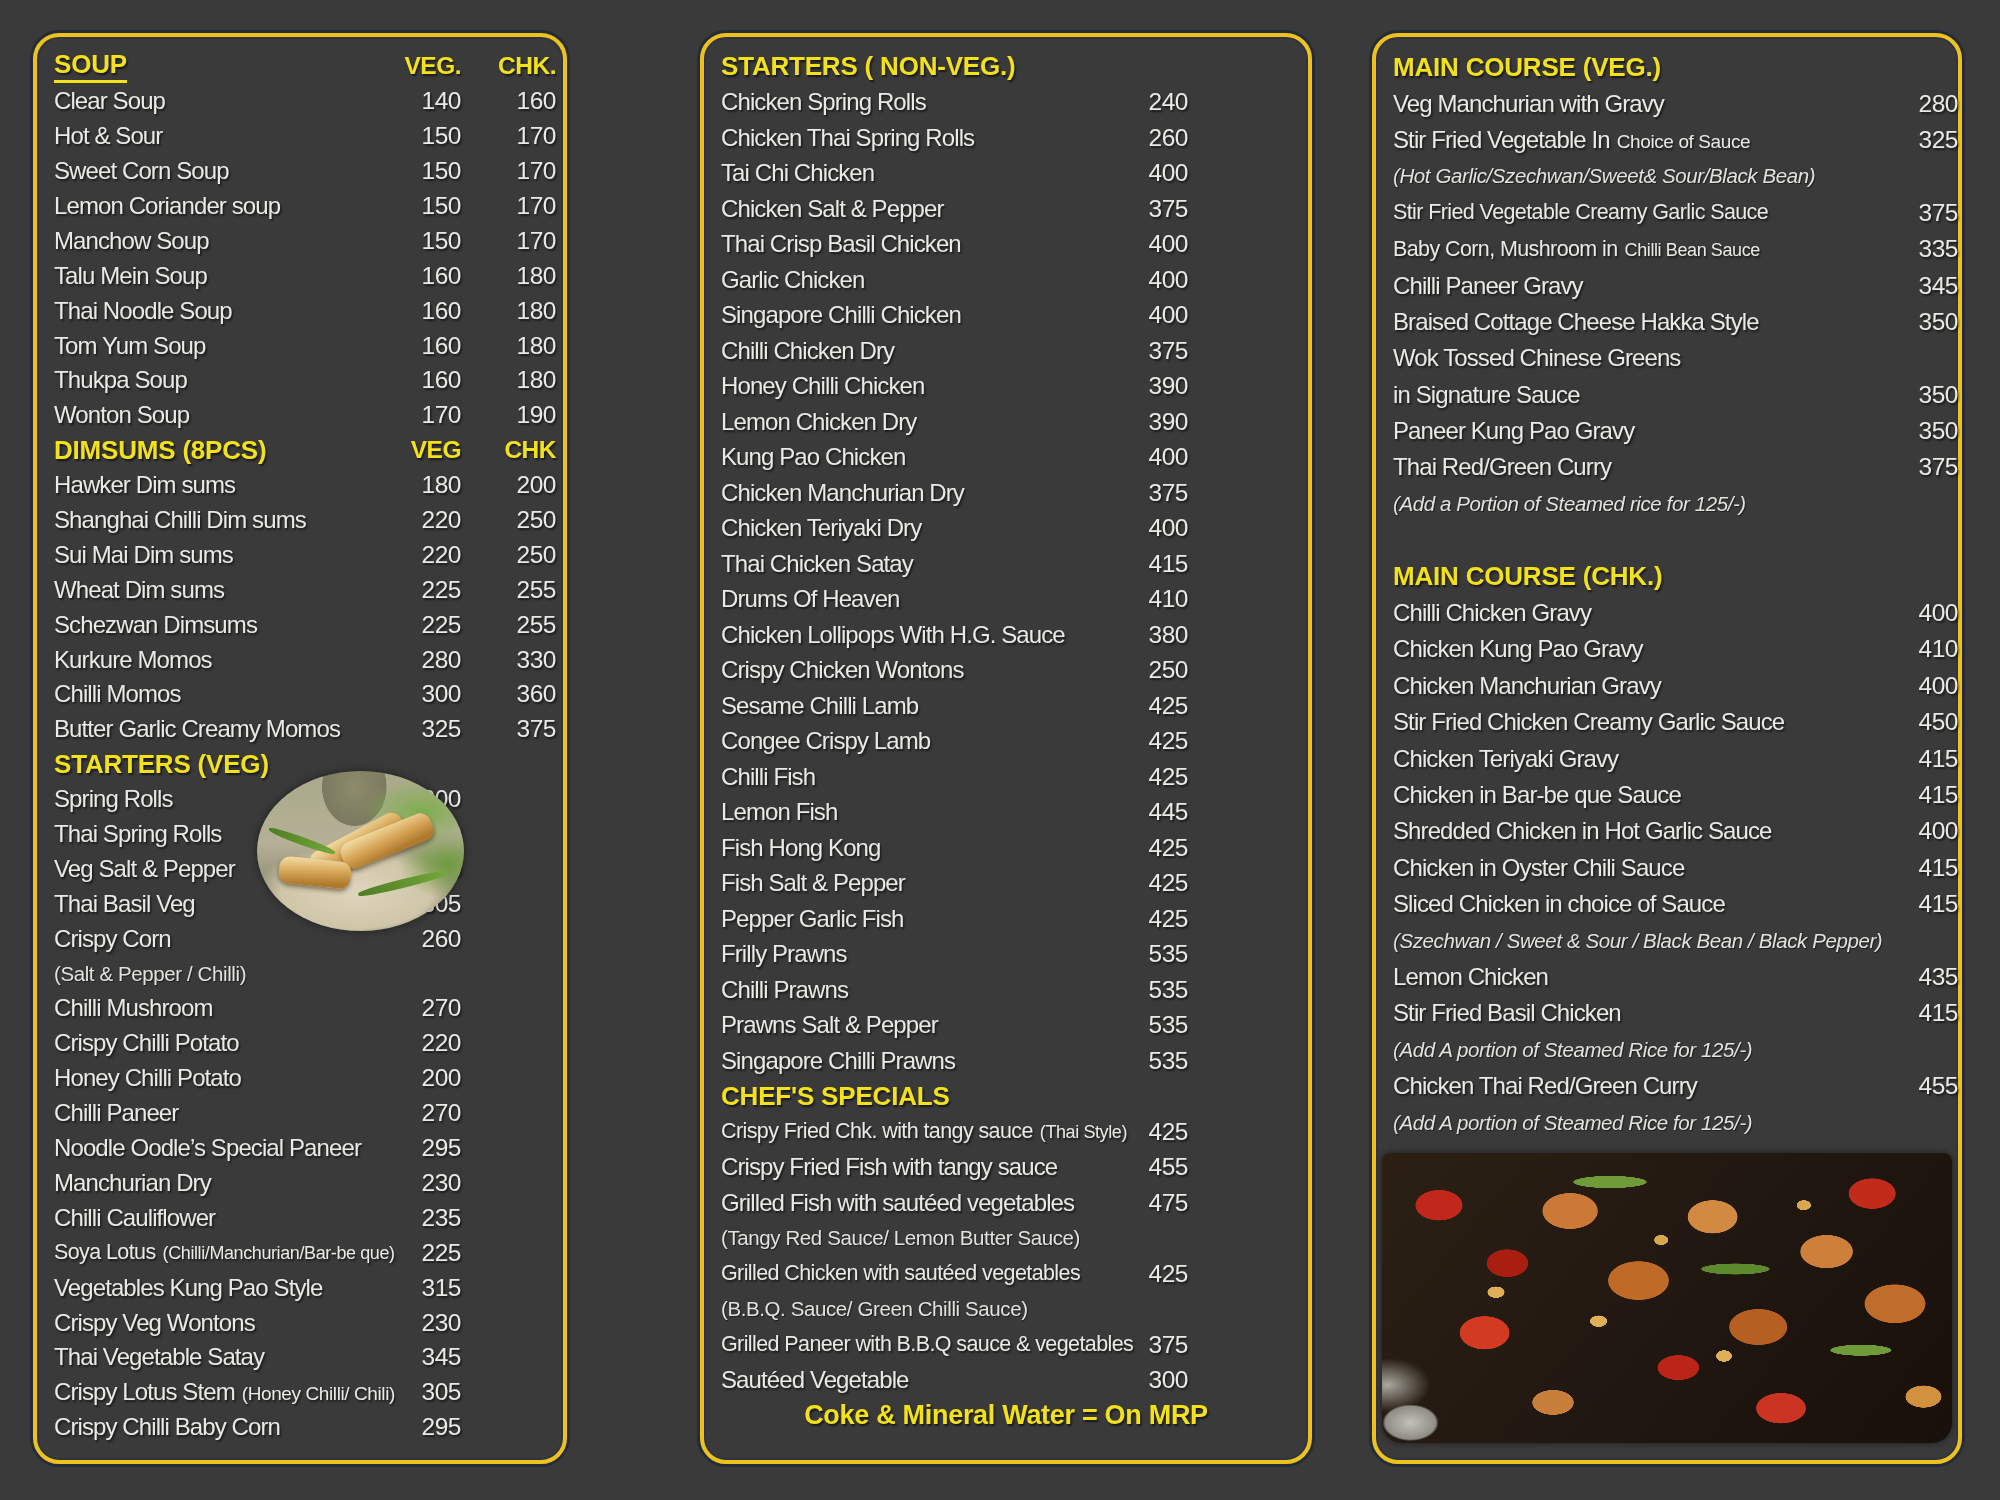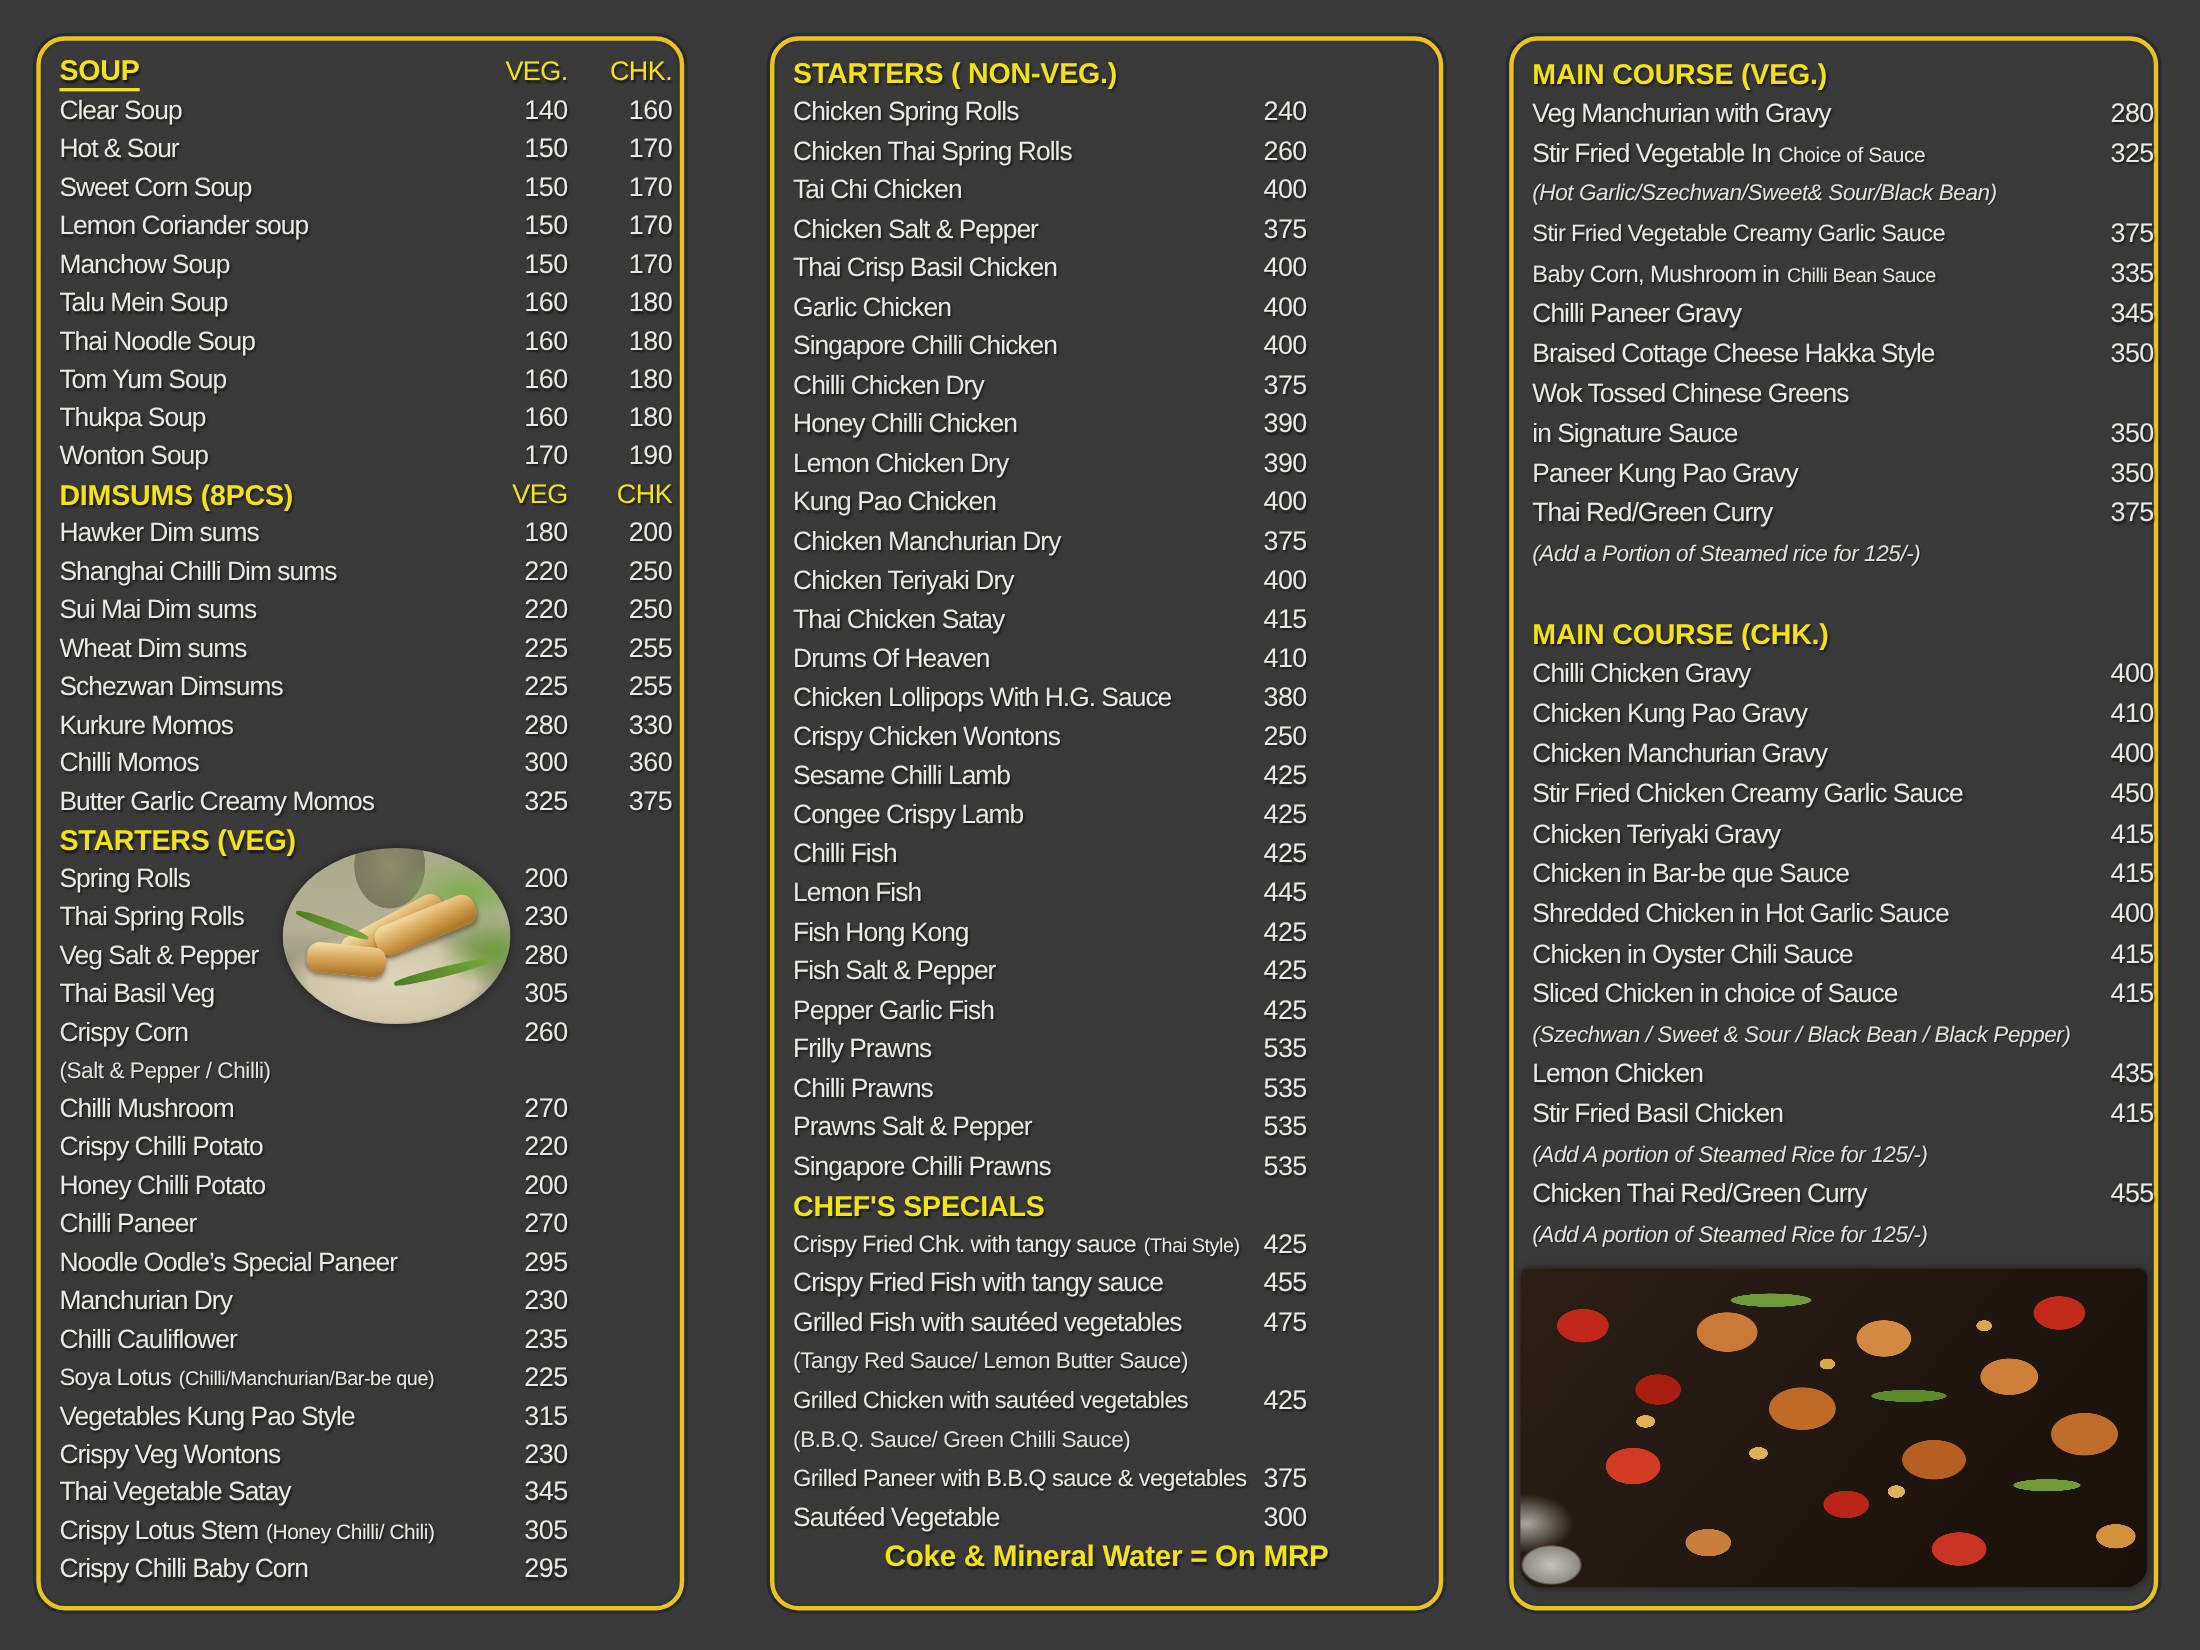--- a/index.html
+++ b/index.html
@@ -1,40 +1,40 @@
 <!DOCTYPE html>
 <html style="--background: #3a3a3a; --card_border: #eec21d; --heading: #f3e11a; --text: #eae9e5;"><head>
 <meta charset="utf-8">
 <style>
   *{margin:0;padding:0;box-sizing:border-box}
   html,body{width:2000px;height:1500px}
   body{background:var(--background,#3a3a3a);font-family:"Liberation Sans",sans-serif;position:relative;overflow:hidden}
   .card{position:absolute;top:33px;height:1431px;background:var(--background,#3a3a3a);
         border:4px solid var(--card_border,#eec21d);border-radius:26px;
         box-shadow:0 0 0 3px #252b38, inset 0 0 0 2px #2e3440;padding-top:12px}
-  .card-left{left:33px;width:589px}
+  .card-left{left:33px;width:534px}
   .card-middle{left:700px;width:612px}
   .card-right{left:1372px;width:590px}
   .row{display:flex;align-items:center;padding-left:17px;position:relative}
   .card-left .row{height:34.9px;padding-right:7px}
   .card-middle .row{height:35.5px;padding-right:120px}
   .card-right .row{height:36.4px;}
   .iname{flex:1;min-width:0;font-size:24px;letter-spacing:-0.9px;color:var(--text,#eae9e5);
          white-space:nowrap;text-shadow:1.5px 2px 2px rgba(0,0,0,.55)}
   .row.tight .iname{font-size:21.5px;letter-spacing:-0.6px}
   .small{font-size:19px;letter-spacing:-0.4px;margin-left:7px}
   .row.tight .small{font-size:18px}
   .p1,.p2,.pr{flex:none;text-align:right;font-size:24.5px;letter-spacing:-0.5px;color:var(--text,#eae9e5);
          text-shadow:1.5px 2px 2px rgba(0,0,0,.55)}
   .p1{width:60px}.p2{width:95px}.pr{width:60px}
   .heading .htitle{font-size:26px;font-weight:bold;color:var(--heading,#f3e11a);letter-spacing:-0.2px;
          white-space:nowrap;text-shadow:1.5px 2px 2px rgba(0,0,0,.6)}
   .heading .htitle.u{border-bottom:3px solid var(--heading,#f3e11a)}
   .hfill{flex:1}
-  .colhead{font-weight:normal;color:var(--heading,#f3e11a) !important;font-size:24.5px}
+  .colhead{font-weight:bold;color:var(--heading,#f3e11a) !important;font-size:24.5px}
   .noterow .ntext{font-size:20.5px;color:#e3e2de;letter-spacing:-0.4px;white-space:nowrap;
          text-shadow:1px 1px 1px rgba(0,0,0,.5)}
   .noterow .ntext.it{font-style:italic}
   .footer-row{justify-content:center;padding:0 !important;}
   .ftext{font-size:27px;font-weight:bold;color:var(--heading,#f3e11a);letter-spacing:-0.3px;
          text-shadow:1.5px 2px 2px rgba(0,0,0,.6)}
   
   .spring-rolls-photo{position:absolute;left:220px;top:734px;width:207px;height:160px;border-radius:50%;
     overflow:hidden;box-shadow:0 0 8px rgba(0,0,0,.45);
     background:

